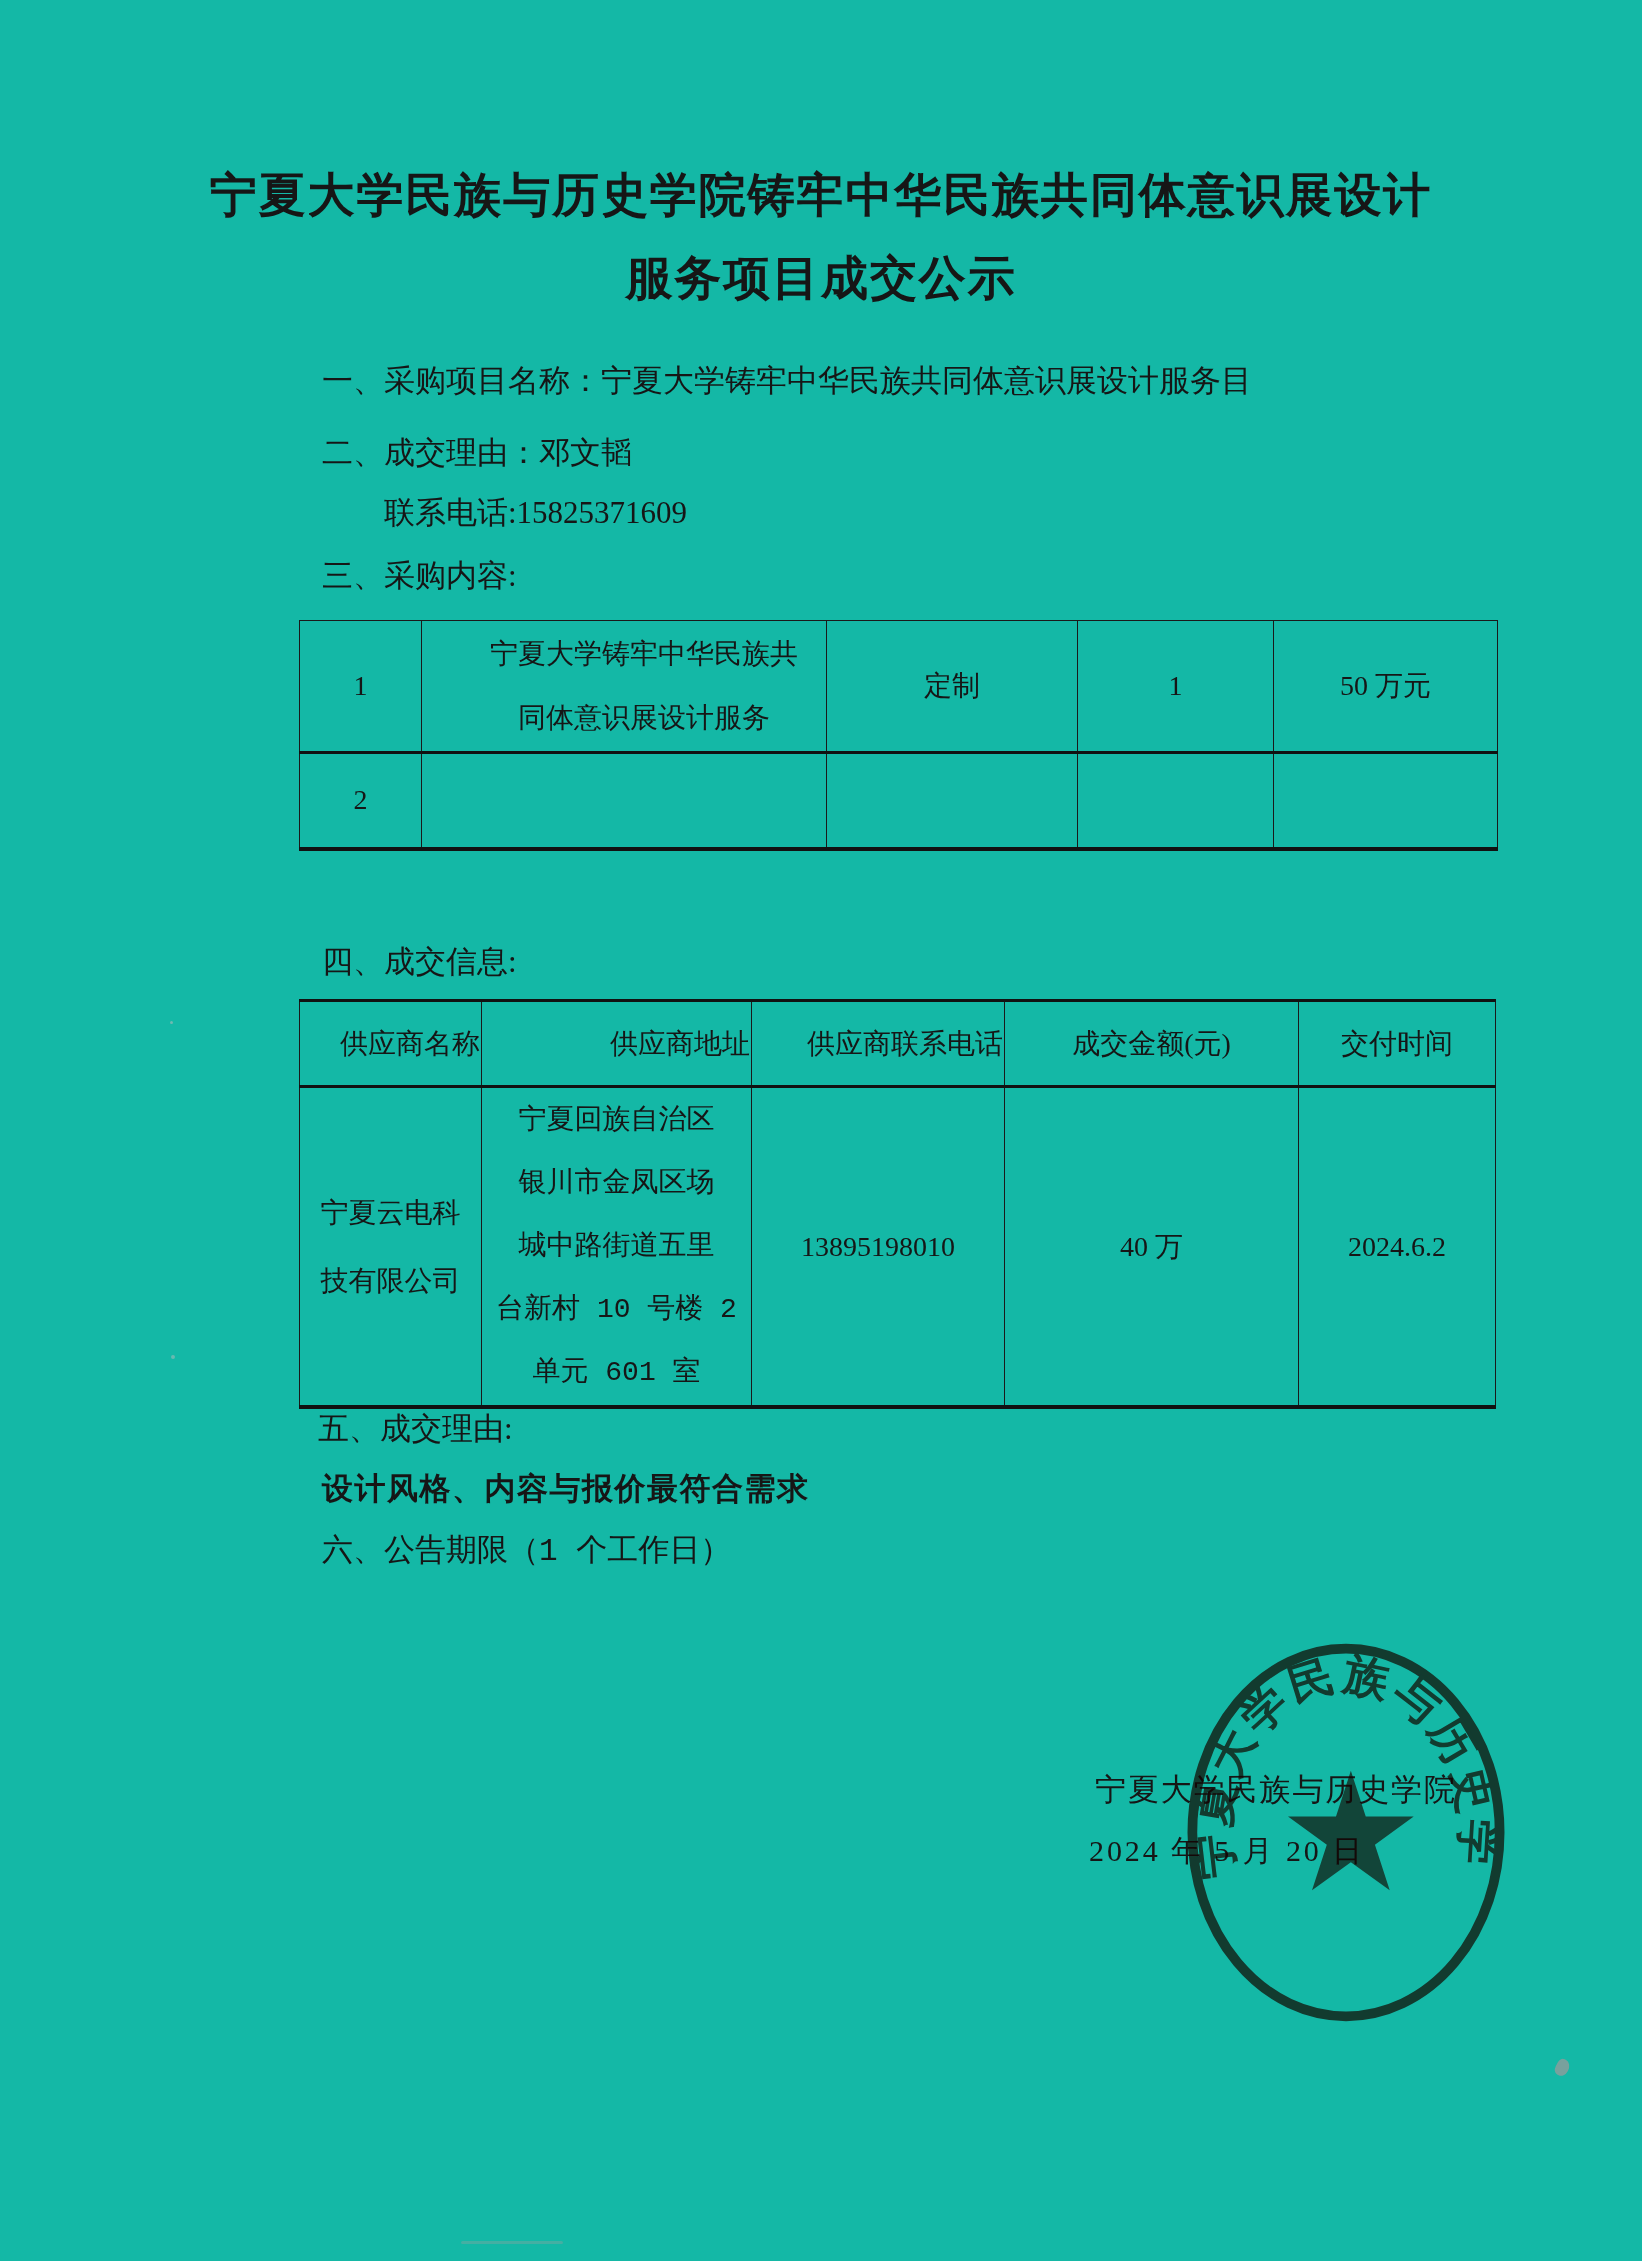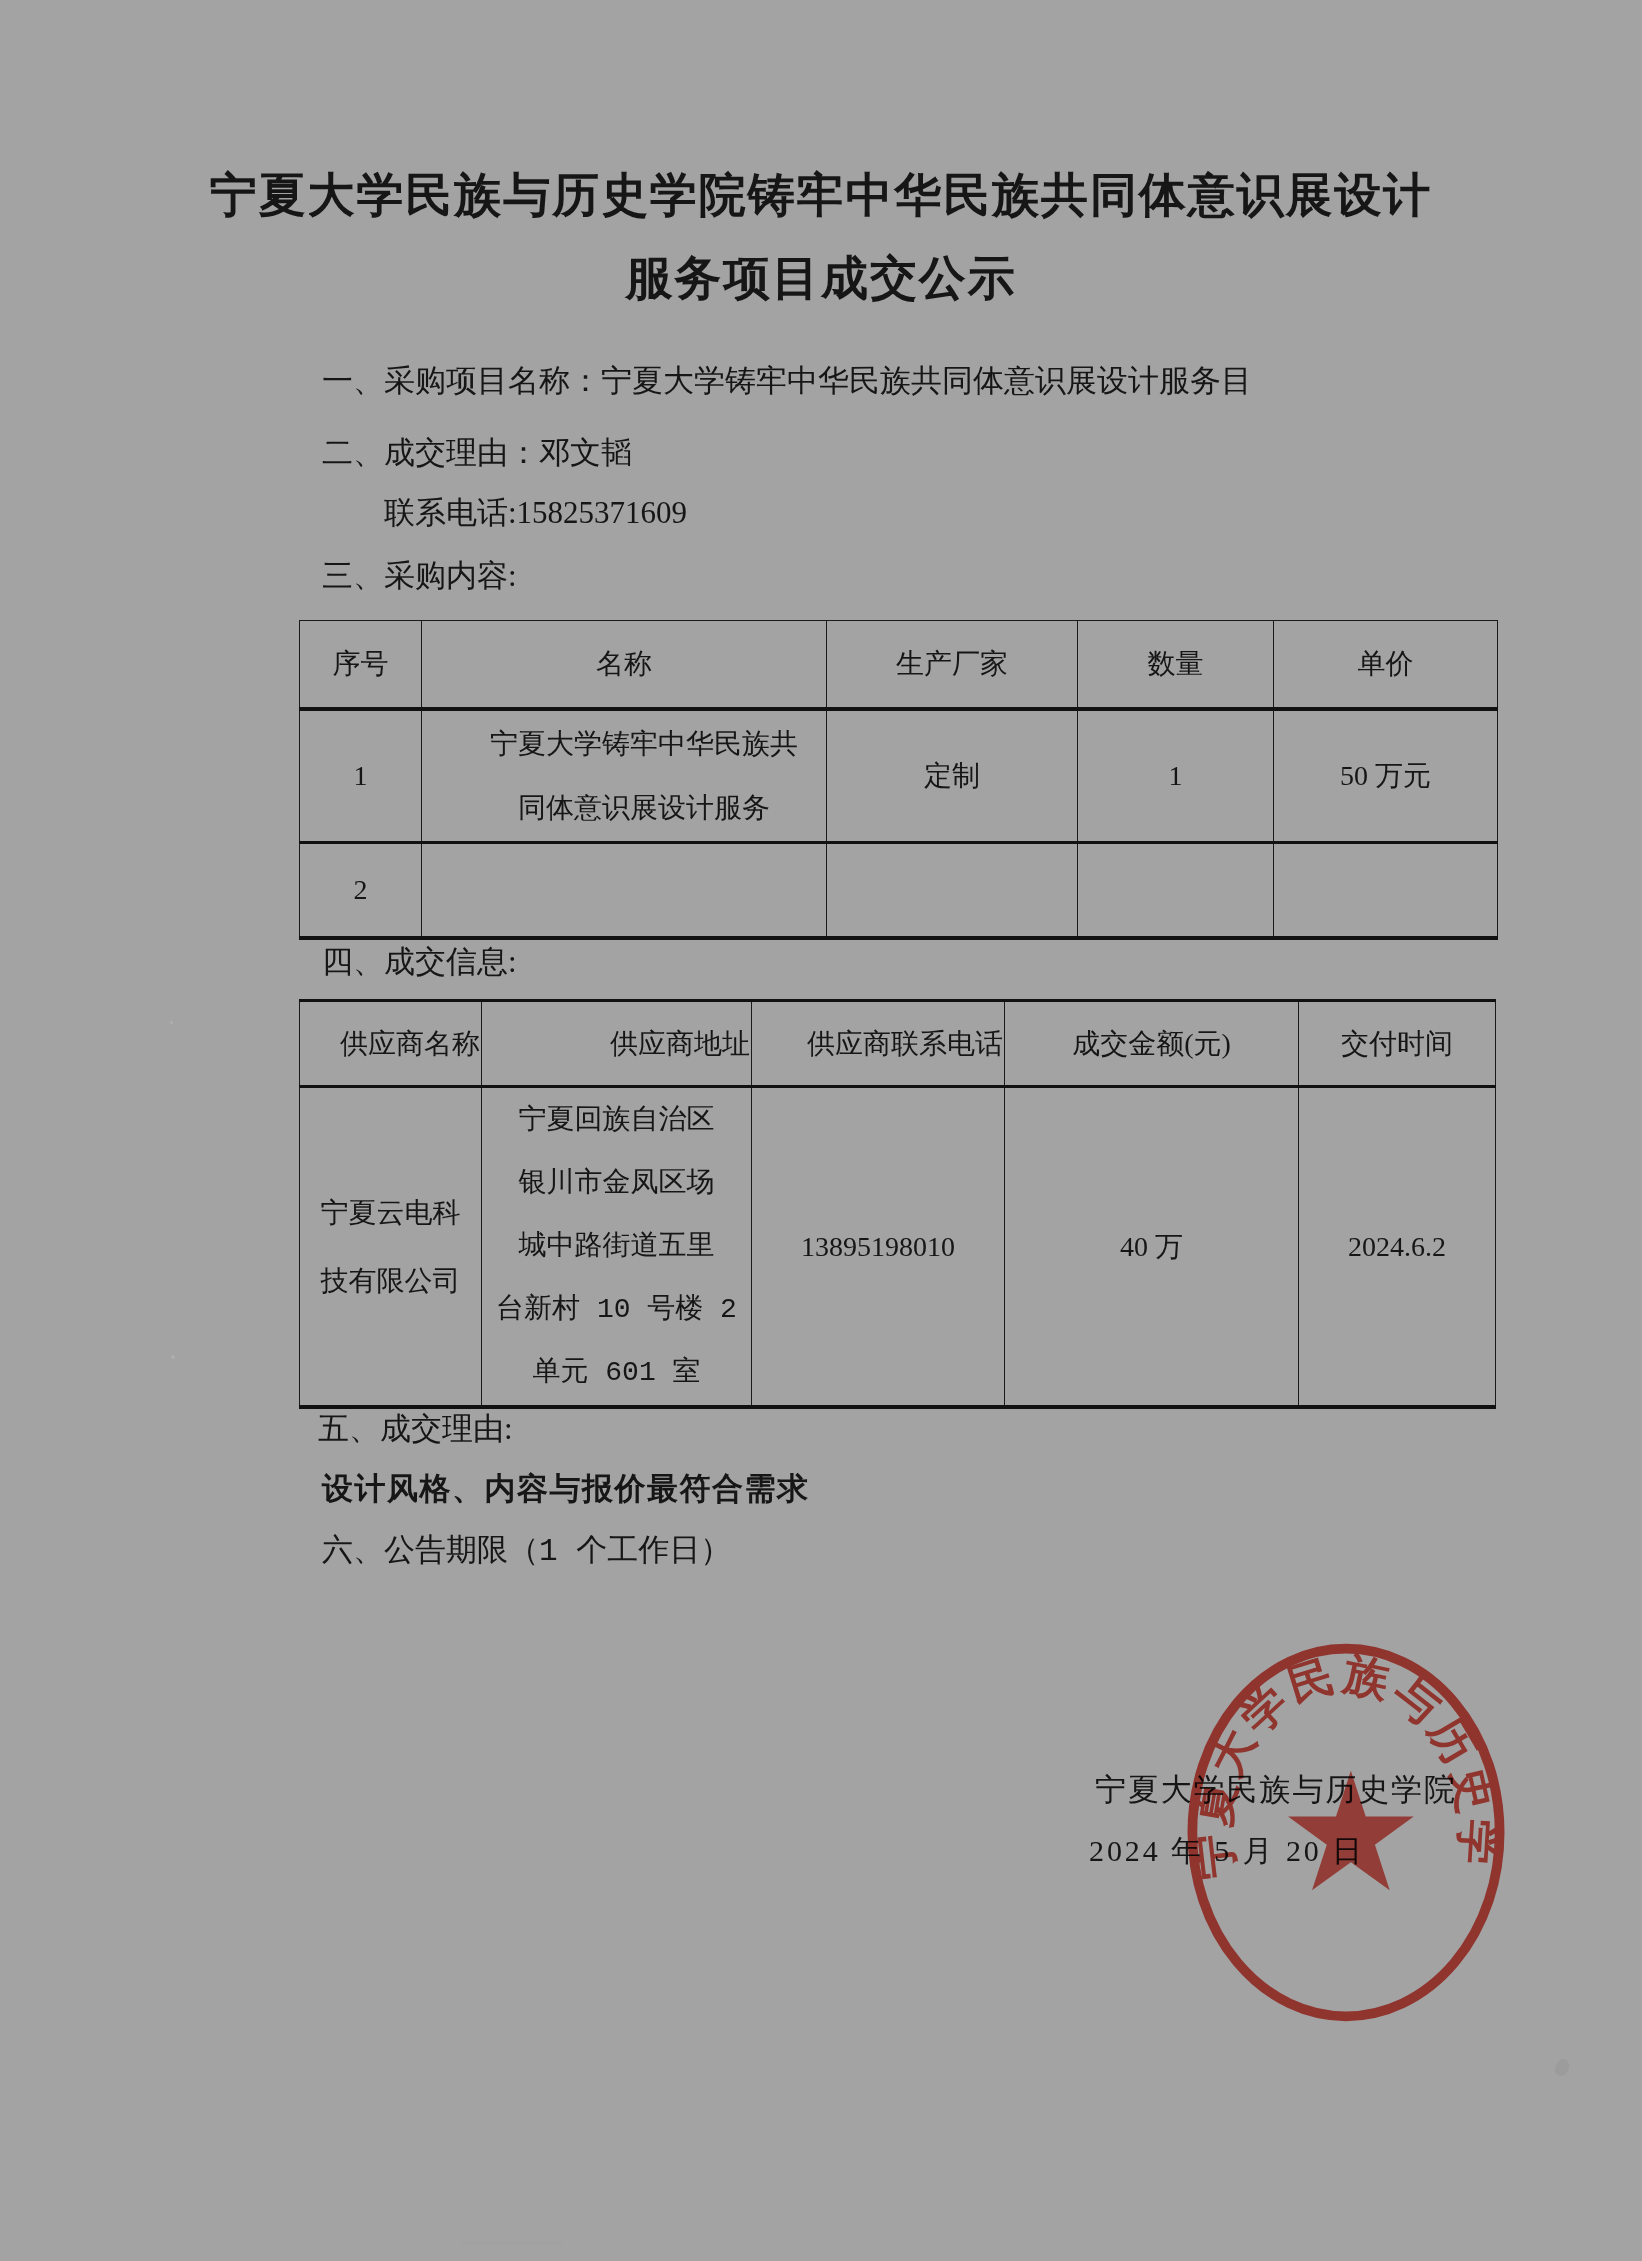--- a/index.html
+++ b/index.html
@@ -1,19 +1,19 @@
 <!DOCTYPE html>
 <html style="font-size:7.8px"><head>
 <meta charset="utf-8">
 <style>
   html,body{margin:0;padding:0;background:#e9e9e9;}
   .page{
     position:relative;
     width:1642px;height:2261px;
-    background:#a3a3a3;
+    background:#14b8a6;
     font-family:"Liberation Serif", serif;
     color:#161616;
     overflow:hidden;
   }
   .abs{position:absolute;}
   
   .doc-title{
     top:153px;left:0;width:1642px;
     text-align:center;
     font-family:"Liberation Sans", sans-serif;
@@ -85,27 +85,20 @@
 
   <table class="abs t1">
     <colgroup>
         <col style="width:122px">
         <col style="width:405px">
         <col style="width:251px">
         <col style="width:196px">
         <col style="width:224px">
       </colgroup>
     <tbody>
-        <tr class="hdr" style="height:88px">
-      <th>序号</th>
-      <th>名称</th>
-      <th>生产厂家</th>
-      <th>数量</th>
-      <th>单价</th>
-    </tr>
     <tr class="r1" style="height:125px">
       <td>1</td>
       <td class="name-cell">
         <div>宁夏大学铸牢中华民族共</div>
         <div>同体意识展设计服务</div>
       </td>
       <td>定制</td>
       <td>1</td>
       <td>50 万元</td>
     </tr>

